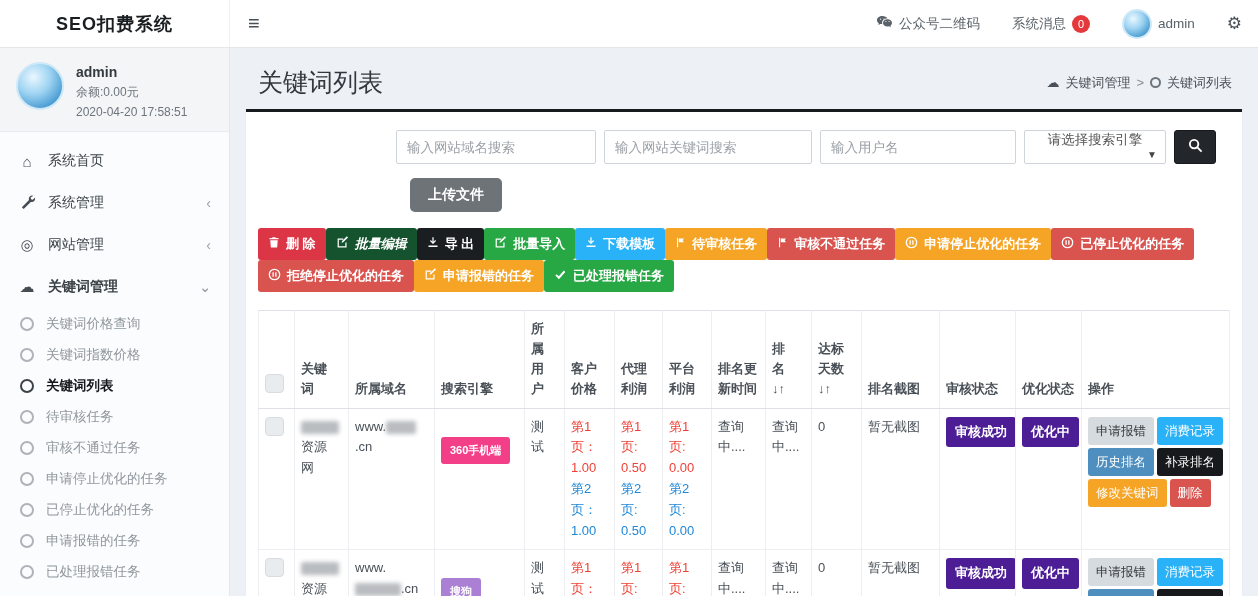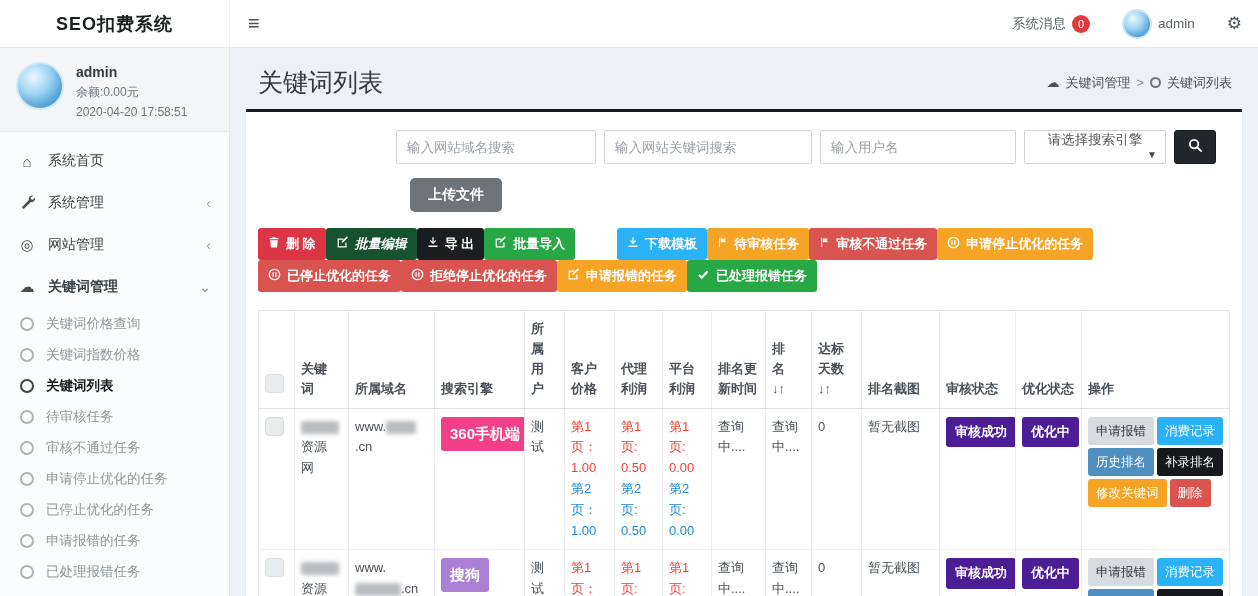--- a/index.html
+++ b/index.html
@@ -72,57 +72,64 @@
     background:#6e7378; color:#fff; font-size:14px; font-weight:bold; padding:8px 18px;
     border-radius:5px; border:none; cursor:pointer; }
 
   
   .actions { display:flex; flex-wrap:wrap; margin-top:16px; }
   .abtn { display:inline-flex; align-items:center; gap:6px; color:#fff; font-size:13px; font-weight:bold;
     padding:7px 10px; border-radius:3px; border:none; cursor:pointer; white-space:nowrap; }
   .abtn svg { flex:0 0 auto; }
   .c-red { background:#d9534f; } .c-red2 { background:#dc3545; }
   .c-blue { background:#14532d;font-style:italic; } .c-dark { background:#1b1e21; }
-  .c-green { background:#28a745; } .c-cyan { background:#29b2f8;margin-left:42px; }
+  .c-green { background:#28a745; } .c-cyan { background:#29b2f8; }
   .c-orange { background:#f5a425; }
 
   
   .kw-table { width:100%; border-collapse:collapse; table-layout:fixed; margin-top:18px; }
   .kw-table th, .kw-table td { border:1px solid #eceef1; font-size:13px; color:#495057;
     padding:8px 6px; text-align:left; overflow:hidden; }
   .kw-table th { vertical-align:bottom; font-weight:bold; color:#495057; white-space:pre-line;
     border-top:1px solid #dee2e6; border-bottom:1px solid #dee2e6; line-height:1.55; }
   .kw-table td { vertical-align:top; line-height:1.6; white-space:pre-line; }
   .sortable { cursor:pointer; }
   .cb { width:19px; height:19px; border-radius:4px; background:#e9ecef; border:1px solid #d8dce0;
     display:inline-block; cursor:pointer; }
   .blur-chip { display:inline-block; height:13px; border-radius:2px; background:#b9bcc0;
     filter:blur(2px); vertical-align:middle; }
   .w38 { width:38px; } .w46 { width:46px; } .w30 { width:30px; }
-  .eng { display:inline-block; color:#fff; font-size:15px; font-weight:bold; padding:5px 9px;
-    border-radius:3px; white-space:nowrap; cursor:pointer; }
+  .eng { display:inline-block; color:#fff; font-size:11px; font-weight:bold; padding:5px 9px;
+    border-radius:3px; white-space:nowrap; cursor:pointer;margin-top:20px; }
   .eng-360 { background:#f23f87; } .eng-sogou { background:#ab7fd3; }
   .p1 { color:#ef4136; } .p2 { color:#1e87d6; }
   .days { color:#e03131; font-size:14px; }
   .status { display:inline-block; background:#4c1d95; color:#fff; font-size:13px; font-weight:bold;
     padding:5px 9px; border-radius:3px; white-space:nowrap; }
   .ops { display:flex; flex-wrap:wrap; gap:3px; }
   .op { display:inline-block; color:#fff; font-size:12.5px; font-weight:normal; padding:4px 8px;
     border-radius:3px; white-space:nowrap; cursor:pointer; }
   .op-gray { background:#d6dbe0; color:#35393d; } .op-cyan { background:#29b2f8; }
   .op-steel { background:#4e8fc0; } .op-black { background:#17191c; }
   .op-orange { background:#f5a425; } .op-red { background:#d9534f; }
 </style>
 </head>
 <body>
 
 <div class="topbar">
   <div class="logo">SEO扣费系统</div>
   <span class="hamburger">≡</span>
   <div class="tb-right">
+    <div class="tb-item">
+      <span><svg width="17" height="15" viewBox="0 0 17 15" fill="#5a6268">
+            <path d="M6.2 1C3.3 1 1 2.9 1 5.2c0 1.3.7 2.4 1.8 3.2L2.3 10l2.1-1.1c.5.1 1.1.2 1.7.2h.3c-.2-.4-.3-.9-.3-1.4 0-2.4 2.3-4.2 5.1-4.2h.3C10.8 1.9 8.7 1 6.2 1zM4.6 3.4a.7.7 0 1 1 0 1.4.7.7 0 0 1 0-1.4zm3.4 0a.7.7 0 1 1 0 1.4.7.7 0 0 1 0-1.4z"></path>
+            <path d="M16 7.9c0-2-2-3.6-4.5-3.6S7 5.9 7 7.9s2 3.6 4.5 3.6c.5 0 1-.1 1.5-.2l1.8 1-.4-1.6c.9-.7 1.6-1.7 1.6-2.8zM9.9 7.1a.6.6 0 1 1 0-1.2.6.6 0 0 1 0 1.2zm3.2 0a.6.6 0 1 1 0-1.2.6.6 0 0 1 0 1.2z"></path>
+          </svg></span>
+      <span>公众号二维码</span>
+    </div>
     <div class="tb-item">
       <span>系统消息</span>
       <span class="msg-badge">0</span>
     </div>
     <div class="tb-item">
       <span class="avatar sm"></span>
       <span>admin</span>
     </div>
     <div class="tb-item">
       <span class="gear-glyph">⚙</span>

